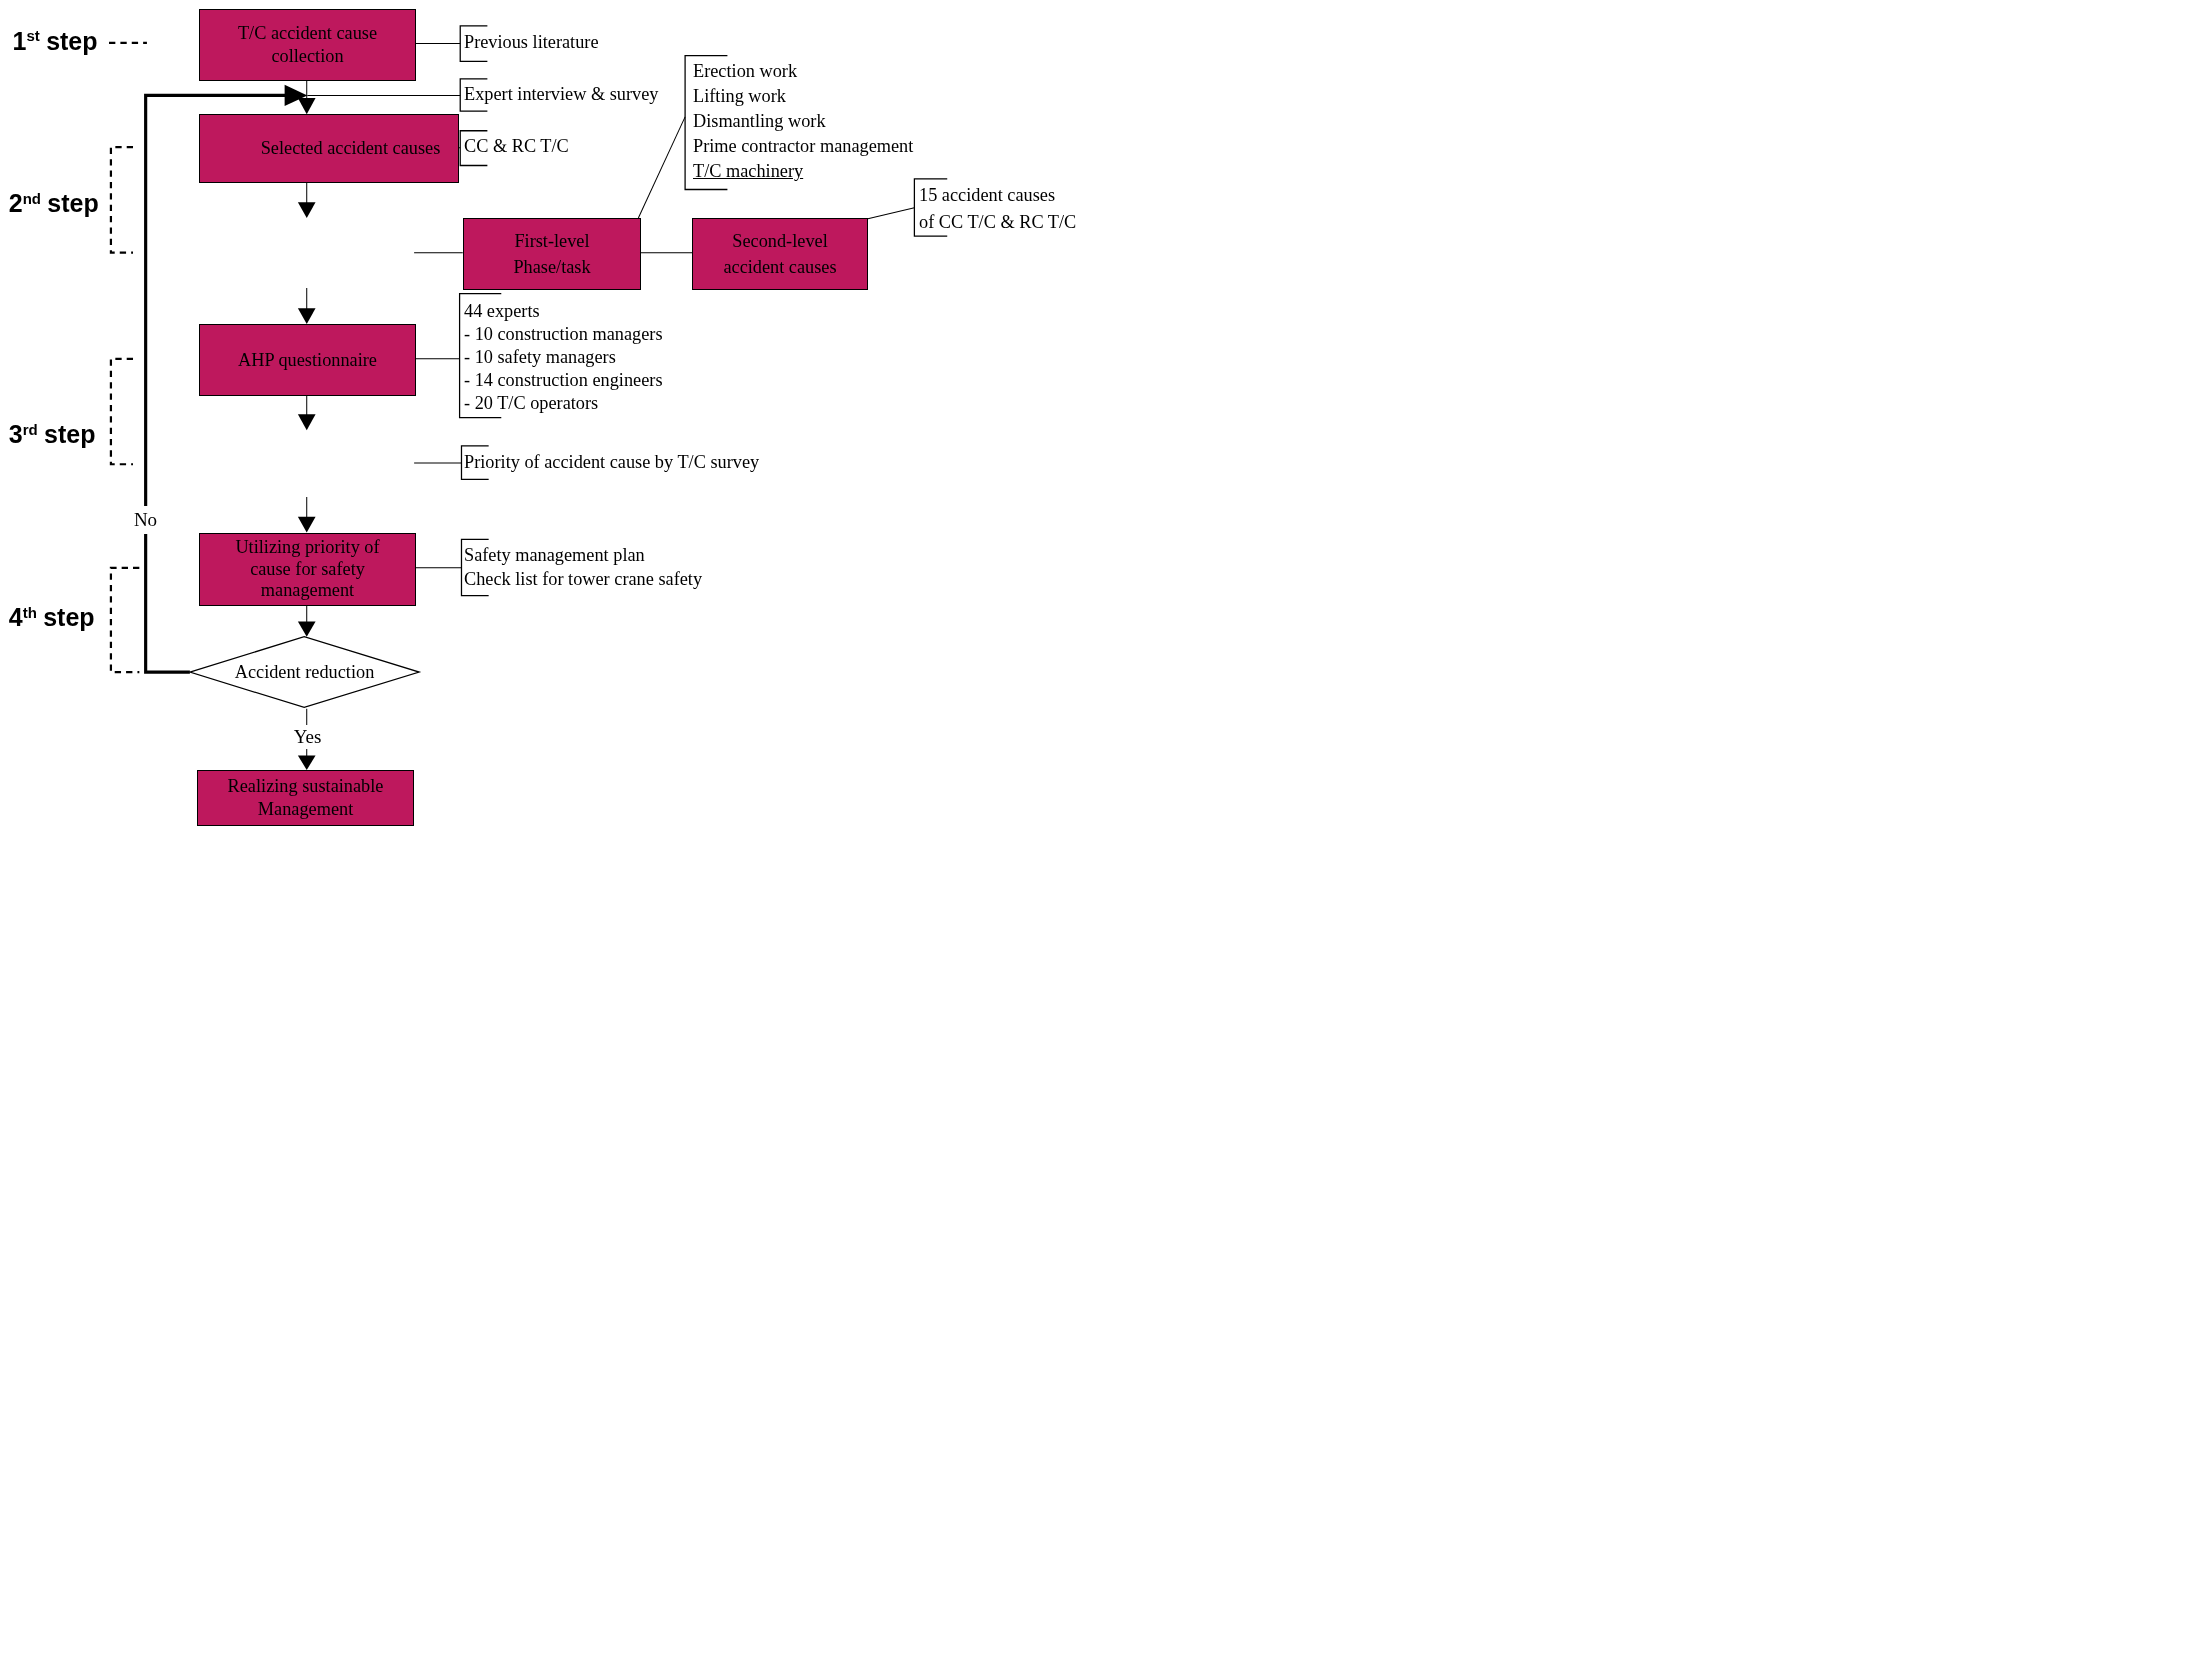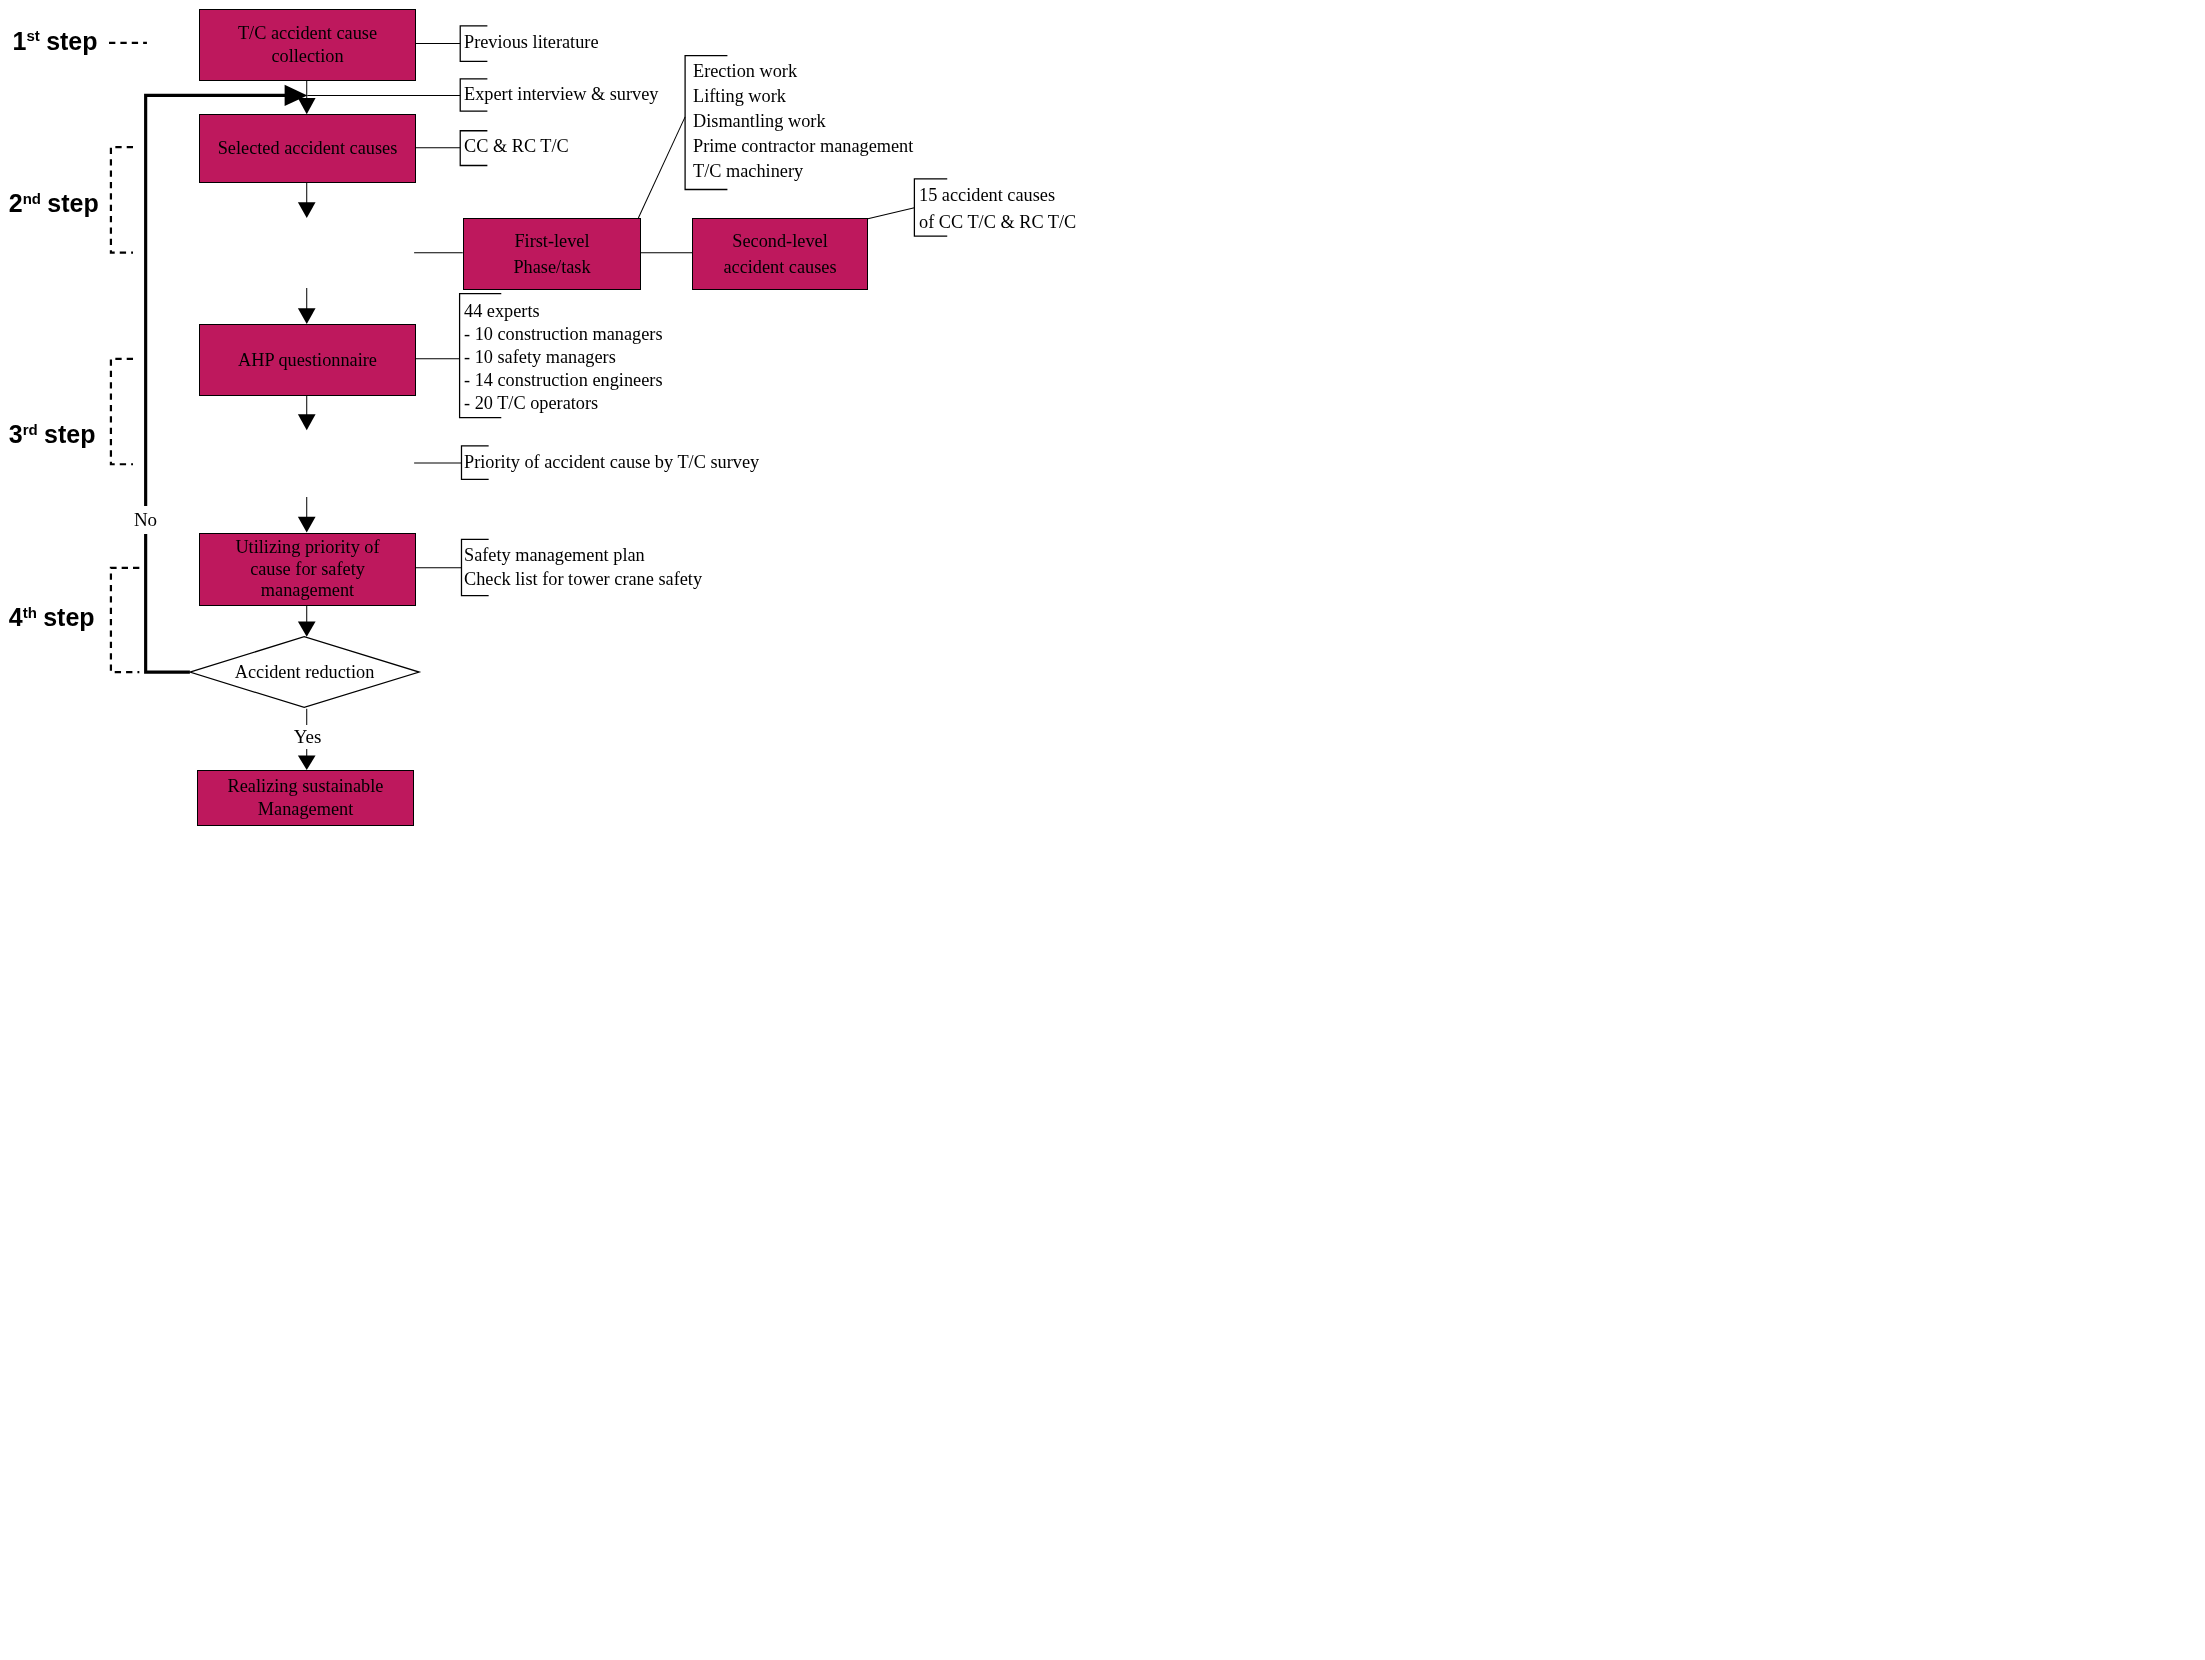--- a/index.html
+++ b/index.html
@@ -120,21 +120,21 @@
   </div>
   <div class="step-label" style="left:8.8px;top:603px;">
     <span>4</span><span class="ord">th</span><span class="word">step</span>
   </div>
 
   <div class="box" style="left:199px;top:8.8px;width:215px;height:70px;">
     <div>T/C accident cause</div>
     <div>collection</div>
   </div>
 
-  <div class="box" style="left:199px;top:114px;width:215px;height:67px;">
+  <div class="box" style="left:199px;top:114px;width:215px;height:67px;padding-left:43px;">
     <div>Selected accident causes</div>
   </div>
 
 
   <div class="box" style="left:199px;top:324px;width:215px;height:70px;">
     <div>AHP questionnaire</div>
   </div>
 
 
   <div class="box" style="left:199px;top:533px;width:215px;height:71px;line-height:21.5px;">
@@ -178,21 +178,21 @@
 
   <div class="annot" style="left:464px;top:136px;">
     <span>CC &amp; RC T/C</span>
   </div>
 
   <div class="annot" style="left:693px;top:59px;">
     <div class="ln" style="height:25px;">Erection work</div>
     <div class="ln" style="height:25px;">Lifting work</div>
     <div class="ln" style="height:25px;">Dismantling work</div>
     <div class="ln" style="height:25px;">Prime contractor management</div>
-    <div class="ln" style="height:25px;">T/C machinery</div>
+    <div class="ln" style="height:25px;text-decoration:underline;">T/C machinery</div>
   </div>
 
   <div class="annot" style="left:919px;top:182px;">
     <div class="ln" style="height:27px;">15 accident causes</div>
     <div class="ln" style="height:27px;">of CC T/C &amp; RC T/C</div>
   </div>
 
   <div class="annot" style="left:464px;top:300px;">
     <div class="ln" style="height:23px;">44 experts</div>
     <div class="ln" style="height:23px;">- 10 construction managers</div>

